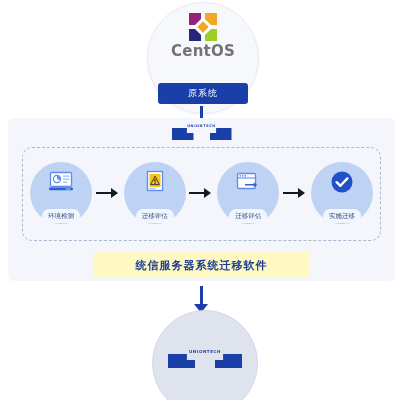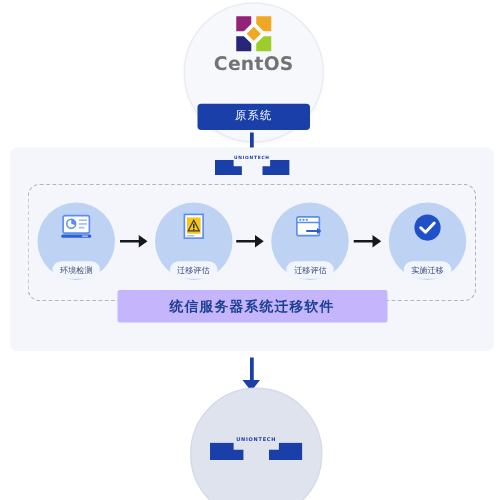--- a/index.html
+++ b/index.html
@@ -240,24 +240,24 @@
     border-top: 5px solid transparent;
     border-bottom: 5px solid transparent;
     border-left: 7px solid #14181f;
   }
 
   
   #banner {
     position: absolute;
     left: 50%;
     transform: translateX(-50%);
-    top: 232px;
+    top: 252px;
     width: 216px;
     height: 26px;
-    background: #c4b5fd;
+    background: #fef9c3;
     border-radius: 2px;
     display: flex;
     align-items: center;
     justify-content: center;
     color: #1d3f92;
     font-size: 11px;
     font-weight: 700;
     letter-spacing: 1px;
     font-family: "DejaVu Sans", sans-serif;
   }

